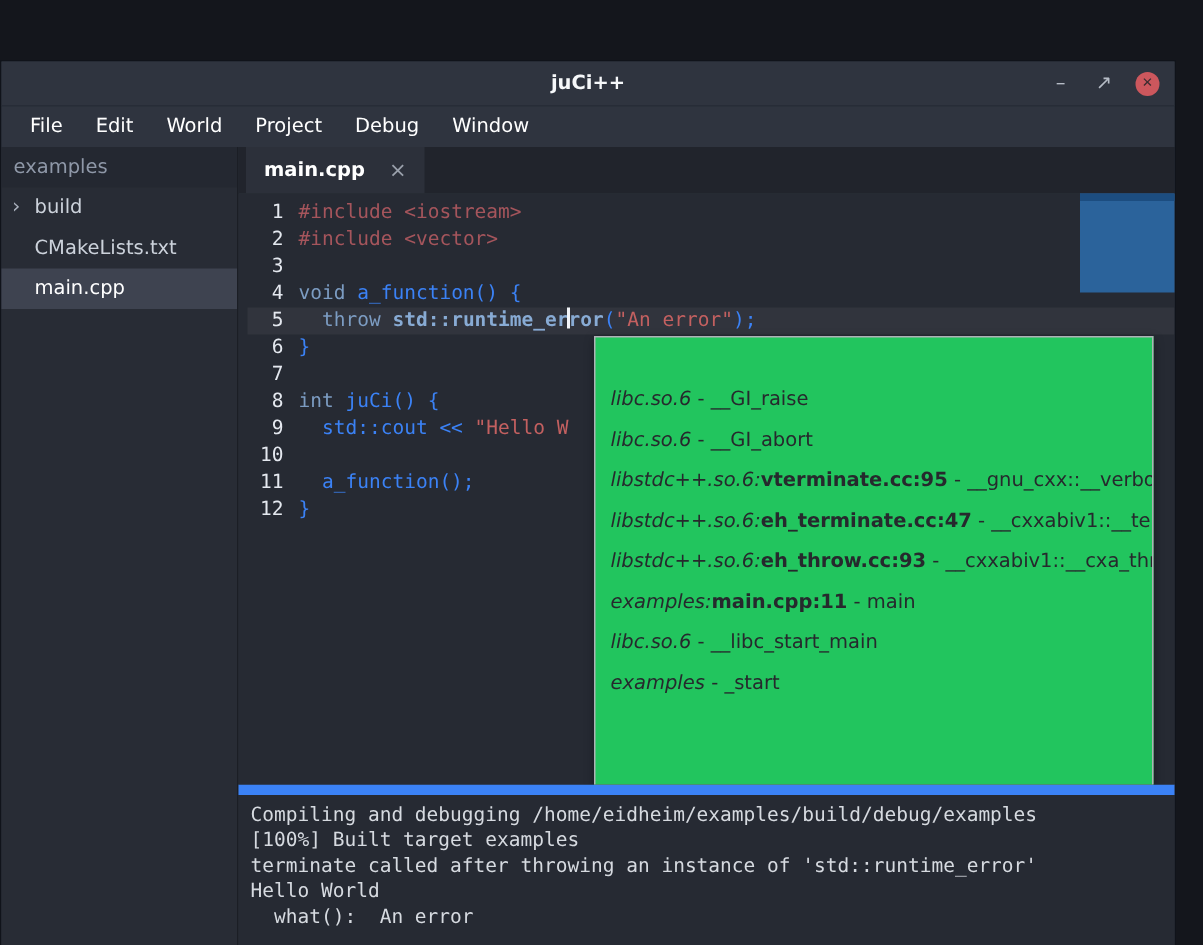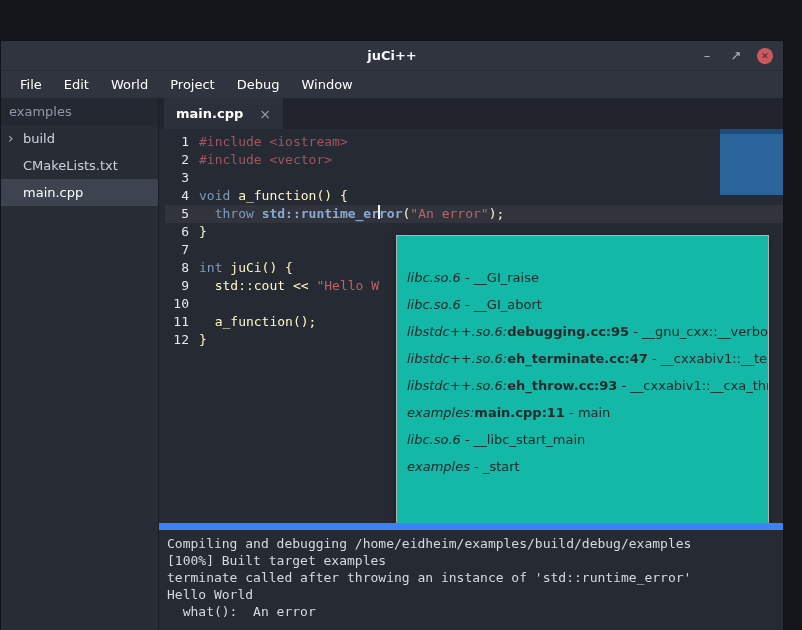--- a/index.html
+++ b/index.html
@@ -47,35 +47,35 @@
   .tab-label { color:#ffffff; font-size:13px; font-weight:bold; }
   .tab-close { color:#9aa0ab; font-size:14px; }
 
   
   .editor { flex:none; height:394px; background:#262a33; position:relative;
             overflow:hidden; padding:4px 0 0 6px;
             font-family:"DejaVu Sans Mono", monospace; font-size:13px; }
   .code-line { display:flex; height:18px; line-height:18px; white-space:pre; }
   .code-line.current { background:rgba(255,255,255,0.05); }
   .lnum { width:24px; flex:none; text-align:right; margin-right:10px; color:#e4e8ef; }
-  .tok-pl { color:#fef9c3; }
+  .tok-pl { color:#3b82f6; }
   .tok-kw { color:#7c9cc2; }
   .tok-ty { color:#88abd4; font-weight:bold; }
   .tok-st { color:#c36060; }
   .tok-pp { color:#a5555c; }
   .cursor { display:inline-block; width:2px; height:14px; background:#f2f4f8;
             vertical-align:-2px; margin:0 -1px; }
 
   
   .blue-box { position:absolute; top:-2px; left:561px; width:82px; height:68px;
               background:#2b639b; border-top:7px solid #1c4d80; }
 
   
-  .popup { position:absolute; left:237px; top:106px; width:373px; height:300px;
-           background:#14b8a6; border:1px solid #aeb2b6; padding-top:28px;
+  .popup { position:absolute; left:237px; top:95px; width:373px; height:300px;
+           background:#22c55e; border:1px solid #aeb2b6; padding-top:28px;
            overflow:hidden; font-family:"DejaVu Sans", sans-serif; font-size:13px;
            color:#26292d; box-shadow:0 2px 6px rgba(0,0,0,0.35); }
   .popup-item { height:27px; line-height:27px; padding:0 10px; white-space:nowrap;
                 overflow:hidden; }
   .popup-item .lib { font-style:italic; }
   .popup-item .loc { font-weight:bold; }
   .popup-item.selected { background:#3c7cd2; color:#ffffff; }
 
   
   .terminal { flex:none; height:123px; background:#262a33; border-top:7px solid #3b82f6;
@@ -146,21 +146,21 @@
             <div class="code-line"><span class="lnum">8</span><span class="tok-kw">int</span><span class="tok-pl"> juCi() {</span></div>
             <div class="code-line"><span class="lnum">9</span><span class="tok-pl">  std::cout &lt;&lt; </span><span class="tok-st">"Hello W</span></div>
             <div class="code-line"><span class="lnum">10</span></div>
             <div class="code-line"><span class="lnum">11</span><span class="tok-pl">  a_function();</span></div>
             <div class="code-line"><span class="lnum">12</span><span class="tok-pl">}</span></div>
           </div>
         <div class="blue-box"></div>
         <div class="popup">
             <div class="popup-item"><span class="lib">libc.so.6</span><span class="rest"> - __GI_raise</span></div>
             <div class="popup-item"><span class="lib">libc.so.6</span><span class="rest"> - __GI_abort</span></div>
-            <div class="popup-item"><span class="lib">libstdc++.so.6:</span><span class="loc">debugging.cc:95</span><span class="rest"> - __gnu_cxx::__verbos</span></div>
+            <div class="popup-item"><span class="lib">libstdc++.so.6:</span><span class="loc">vterminate.cc:95</span><span class="rest"> - __gnu_cxx::__verbos</span></div>
             <div class="popup-item"><span class="lib">libstdc++.so.6:</span><span class="loc">eh_terminate.cc:47</span><span class="rest"> - __cxxabiv1::__term</span></div>
             <div class="popup-item"><span class="lib">libstdc++.so.6:</span><span class="loc">eh_throw.cc:93</span><span class="rest"> - __cxxabiv1::__cxa_thro</span></div>
             <div class="popup-item"><span class="lib">examples:</span><span class="loc">main.cpp:11</span><span class="rest"> - main</span></div>
             <div class="popup-item"><span class="lib">libc.so.6</span><span class="rest"> - __libc_start_main</span></div>
             <div class="popup-item"><span class="lib">examples</span><span class="rest"> - _start</span></div>
           </div>
       </div>
 
       <div class="terminal">
           <div class="term-line">Compiling and debugging /home/eidheim/examples/build/debug/examples</div>

